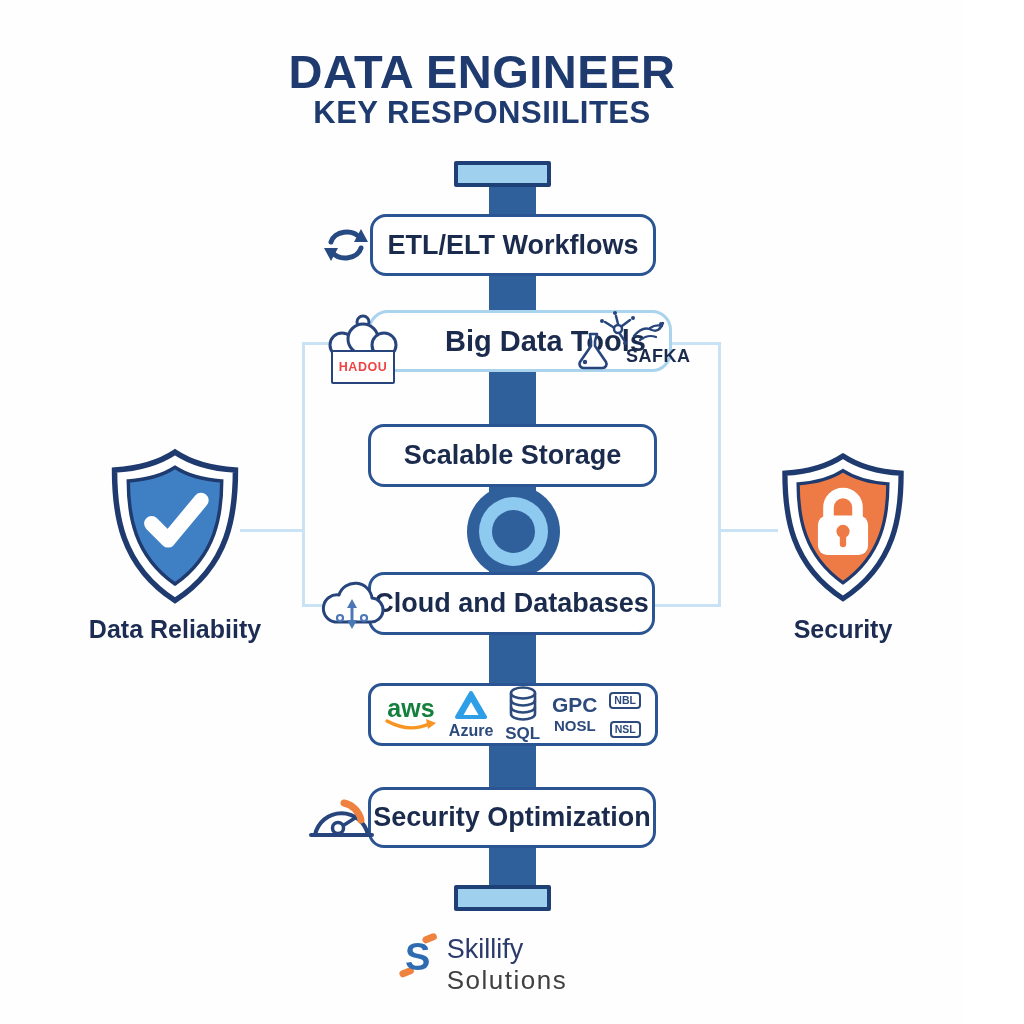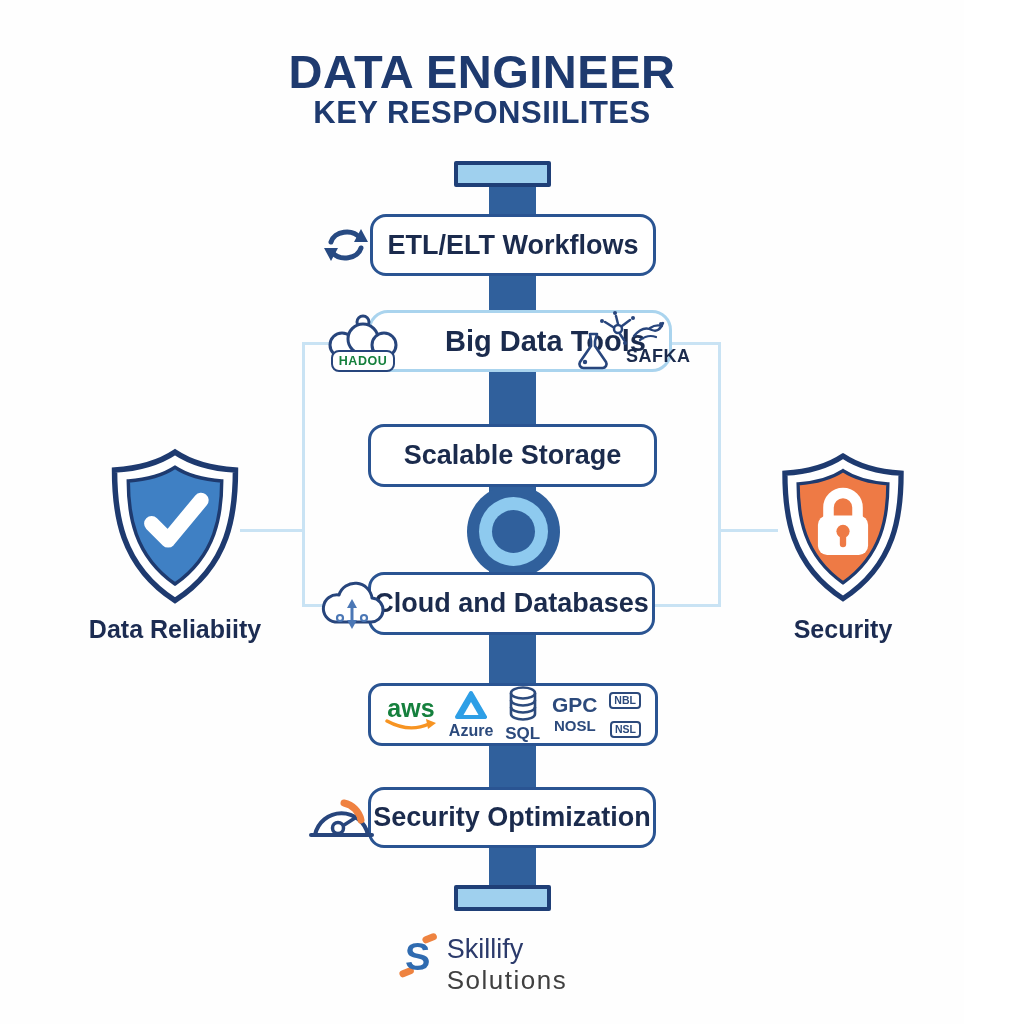--- a/index.html
+++ b/index.html
@@ -16,23 +16,23 @@
          background:#30609c;display:flex;align-items:center;justify-content:center;z-index:2;}
   .joint-ring{width:69px;height:69px;border-radius:50%;background:#8ecaef;
               display:flex;align-items:center;justify-content:center;}
   .joint-core{width:43px;height:43px;border-radius:50%;background:#30609c;}
   .conn{position:absolute;background:#c9e3f4;z-index:1;}
   .pbox{position:absolute;background:#fff;border:3.5px solid #2a5492;border-radius:16px;
         display:flex;align-items:center;justify-content:center;font-weight:bold;font-size:27px;
         color:#1b2b4d;z-index:3;box-sizing:border-box;}
   .pbox.light{border:3px solid #aad4ee;border-radius:20px;justify-content:flex-start;padding-left:74px;}
   .icon-wrap{position:absolute;z-index:4;}
-  .hadou-pill{border:2.5px solid #27457c;border-radius:8px;background:#fff;color:#15803d;
+  .hadou-pill{border:2.5px solid #27457c;border-radius:2px;background:#fff;color:#ef4444;
               font-weight:bold;font-size:12.5px;letter-spacing:.5px;text-align:center;
-              padding:2px 6px;margin-top:-8px;position:relative;}
+              padding:8px 6px;margin-top:-8px;position:relative;}
   .safka{position:absolute;z-index:4;font-weight:bold;font-size:18px;color:#1b2b4d;letter-spacing:.5px;}
   .tech-row{position:absolute;left:368px;top:683px;width:290px;height:63px;background:#fff;
             border:3.5px solid #2a5492;border-radius:14px;z-index:3;box-sizing:border-box;
             display:flex;align-items:center;justify-content:space-between;padding:0 14px;}
   .tech-item{display:flex;flex-direction:column;align-items:center;justify-content:center;}
   .aws-text{font-weight:bold;font-size:25px;color:#15803d;line-height:20px;}
   .tech-label{font-size:15px;color:#2c4a7c;font-weight:bold;margin-top:2px;}
   .gpc-text{font-size:21px;color:#2c4a7c;font-weight:bold;line-height:20px;}
   .mini-pill{border:2px solid #2c4a7c;border-radius:4px;font-size:10.5px;font-weight:bold;
              color:#2c4a7c;padding:0 3px;line-height:13px;background:#fff;}
@@ -161,21 +161,21 @@
         <ellipse cx="16" cy="7" rx="12" ry="5.5" stroke="#2c4a7c" stroke-width="2.6" fill="#fff"></ellipse>
         <path d="M4 14 a12 5.5 0 0 0 24 0" stroke="#2c4a7c" stroke-width="2.6" fill="none"></path>
         <path d="M4 21 a12 5.5 0 0 0 24 0" stroke="#2c4a7c" stroke-width="2.6" fill="none"></path>
       </svg>
       <div class="tech-label" style="font-size:17px;">SQL</div>
     </div>
     <div class="tech-item">
       <div class="gpc-text">GPC</div>
       <div class="tech-label">NOSL</div>
     </div>
-    <div class="tech-item" style="gap:9px;align-items:flex-end;">
+    <div class="tech-item" style="gap:9px;">
       <div class="mini-pill">NBL</div>
       <div class="mini-pill" style="margin-top:3px;">NSL</div>
     </div>
   </div>
 
   <div class="pbox" style="left:368px;top:787px;width:288px;height:61px;">
     <span>Security Optimization</span>
   </div>
   <div class="icon-wrap" style="left:308px;top:790px;">
     <svg width="66" height="52" viewBox="0 0 66 52" fill="none">

